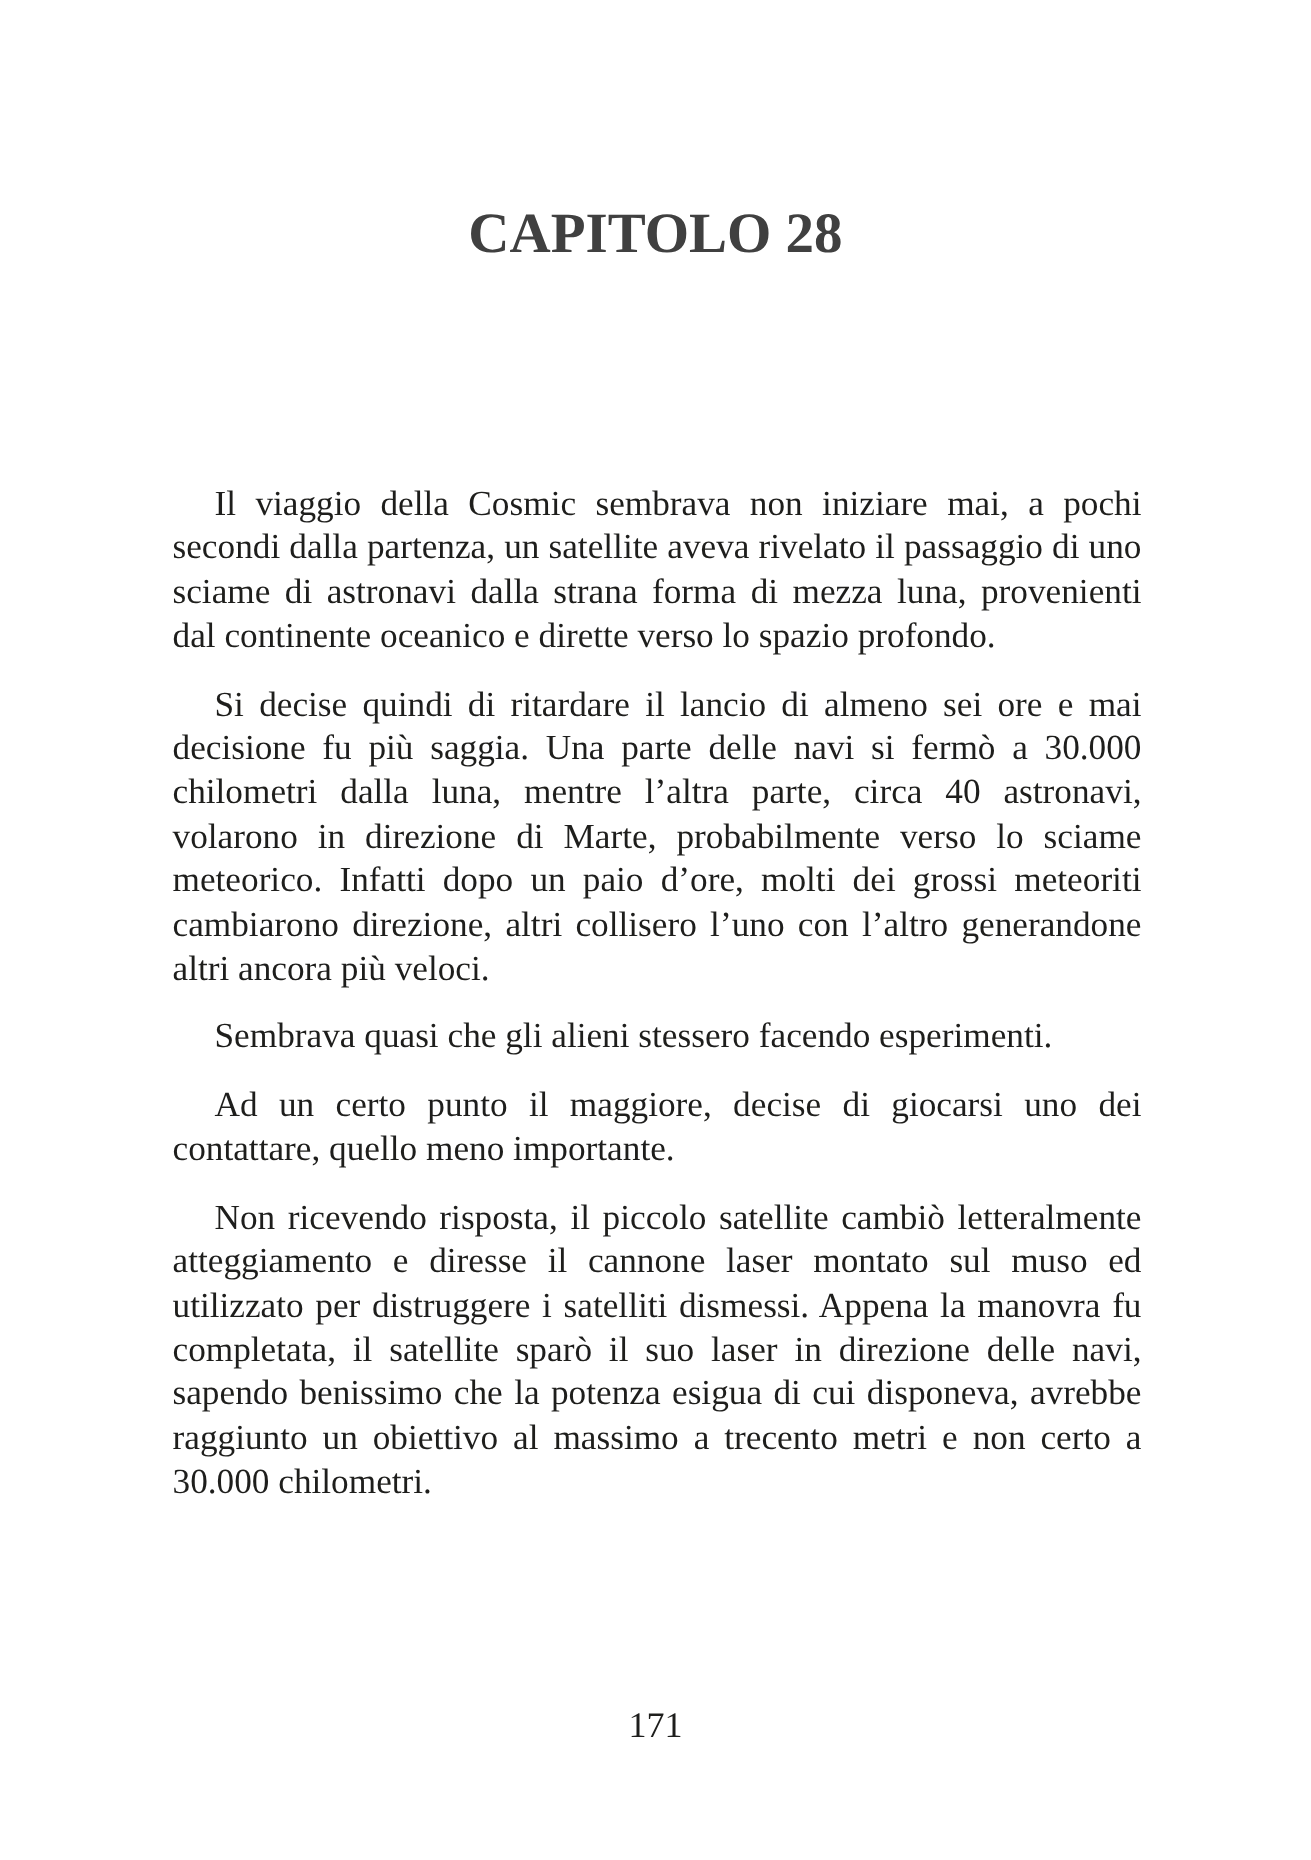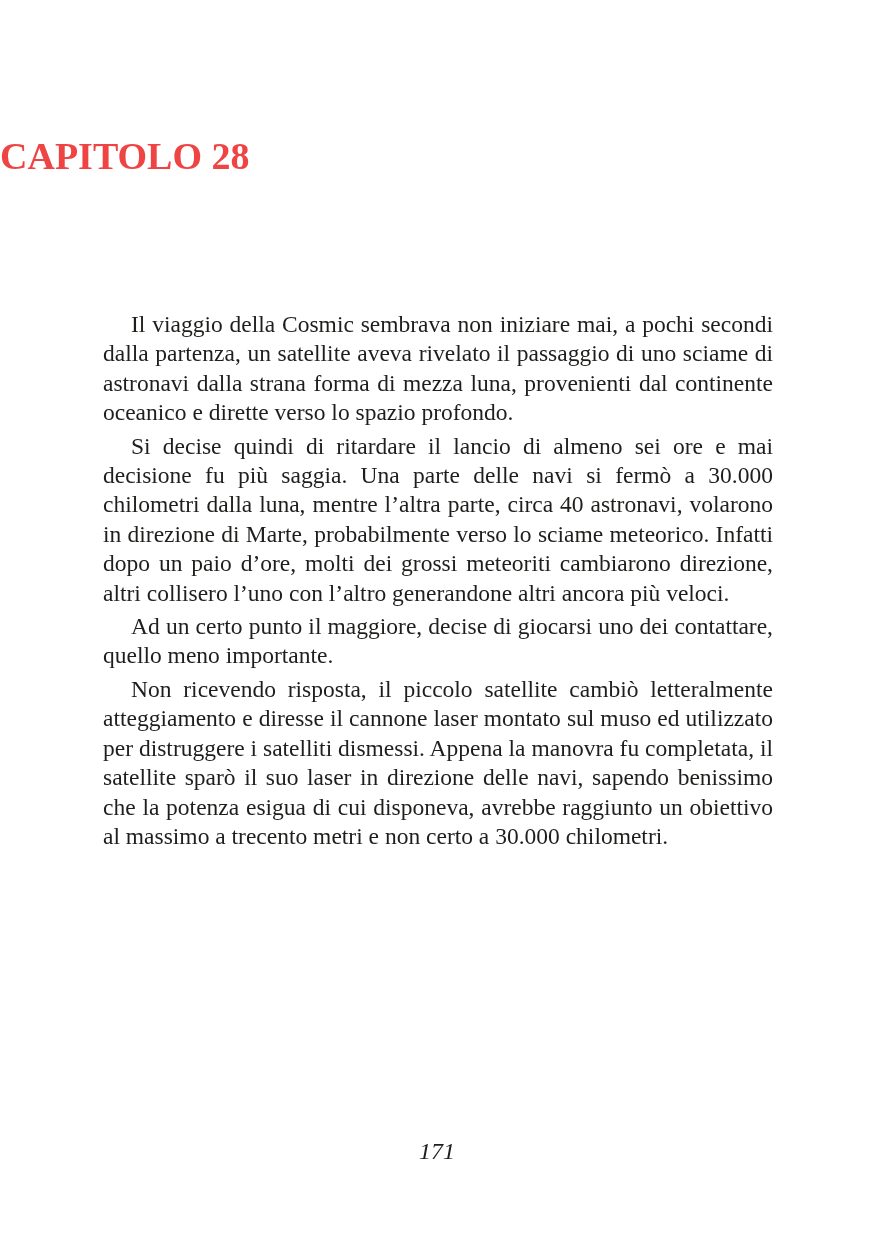--- a/index.html
+++ b/index.html
@@ -15,61 +15,62 @@
     color: #1e1e1c;
     font-family: "Liberation Serif", "DejaVu Serif", serif;
     overflow: hidden;
   }
   .chapter-title {
     position: absolute;
     top: 134px;
     left: 0;
     right: 0;
     margin: 0;
+    text-align: center;
     font-size: 38px;
     font-weight: 700;
     letter-spacing: 0px;
-    color: #ef4444;
+    color: #404040;
   }
   .body-text {
     position: absolute;
     top: 306px;
     left: 99px;
     width: 678px;
     font-size: 23.5px;
     line-height: 29.4px;
     text-align: justify;
     hyphens: auto;
     -webkit-hyphens: auto;
   }
   .body-text p {
-    margin: 4px;
+    margin: 16px;
     padding: 0;
     text-indent: 28px;
   }
   .page-number {
     position: absolute;
     top: 1138px;
     left: 0;
     right: 0;
     text-align: center;
     font-size: 24px;
     color: #1e1e1c;
-    font-style: italic;
   }
 </style>
 </head>
 <body>
 
 <div class="page">
 
   <h1 class="chapter-title">CAPITOLO 28</h1>
 
   <div class="body-text">
     <p>Il viaggio della Cosmic sembrava non iniziare mai, a pochi secondi dalla partenza, un satellite aveva rivelato il passaggio di uno sciame di astronavi dalla strana forma di mezza luna, provenienti dal continente oceanico e dirette verso lo spazio profondo.</p>
     <p>Si decise quindi di ritardare il lancio di almeno sei ore e mai decisione fu più saggia. Una parte delle navi si fermò a 30.000 chilometri dalla luna, mentre l’altra parte, circa 40 astronavi, volarono in direzione di Marte, probabilmente verso lo sciame meteorico. Infatti dopo un paio d’ore, molti dei grossi meteoriti cambiarono direzione, altri collisero l’uno con l’altro generandone altri ancora più veloci.</p>
+    <p>Sembrava quasi che gli alieni stessero facendo esperimenti.</p>
     <p>Ad un certo punto il maggiore, decise di giocarsi uno dei contattare, quello meno importante.</p>
     <p>Non ricevendo risposta, il piccolo satellite cambiò letteralmente atteggiamento e diresse il cannone laser montato sul muso ed utilizzato per distruggere i satelliti dismessi. Appena la manovra fu completata, il satellite sparò il suo laser in direzione delle navi, sapendo benissimo che la potenza esigua di cui disponeva, avrebbe raggiunto un obiettivo al massimo a trecento metri e non certo a 30.000 chilometri.</p>
   </div>
 
   <div class="page-number">171</div>
 
 </div>
 
 </body></html>

